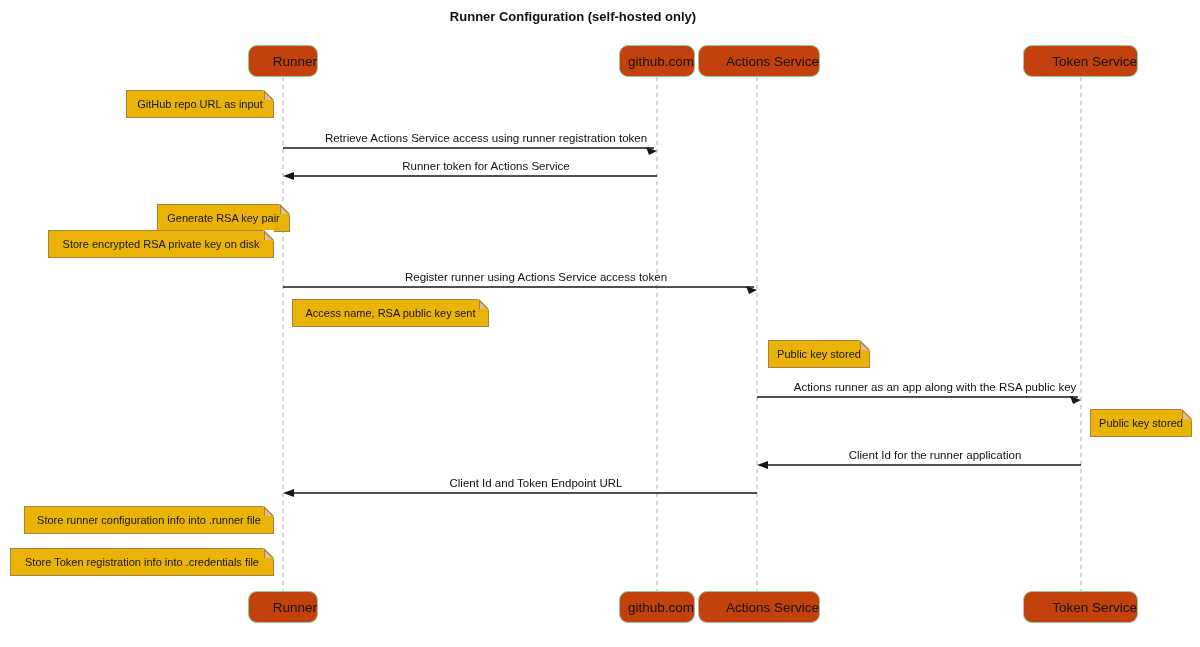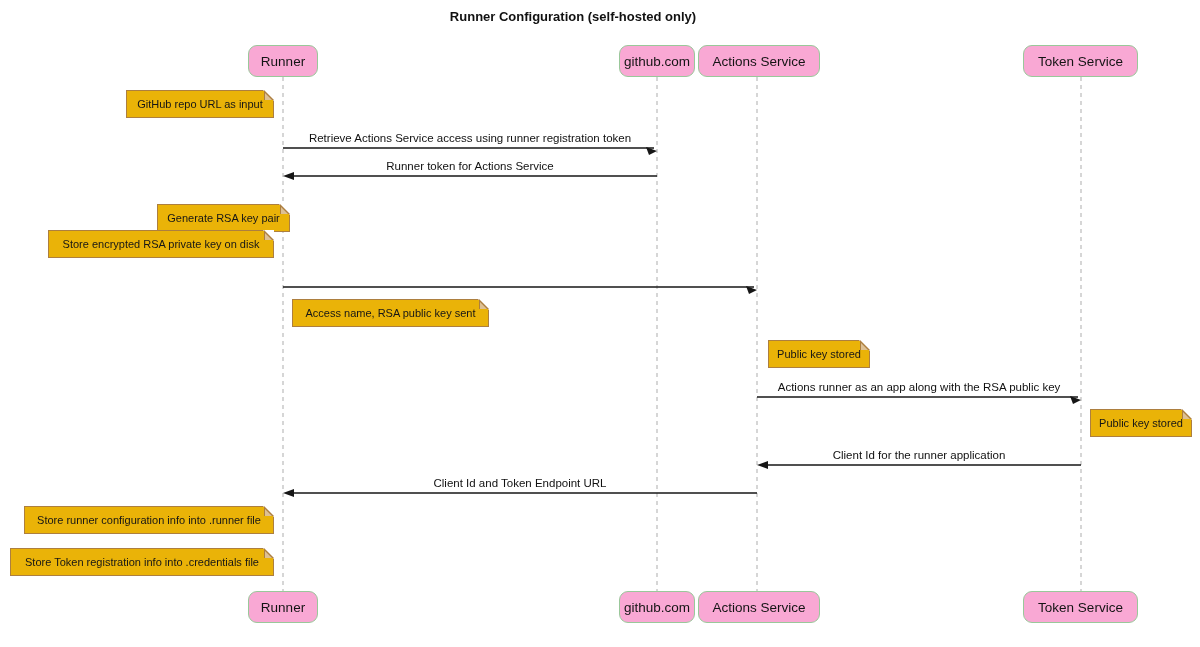--- a/index.html
+++ b/index.html
@@ -5,27 +5,27 @@
   html,body{margin:0;padding:0;background:#ffffff;}
   .canvas{
     position:relative;width:1200px;height:647px;background:#ffffff;overflow:hidden;
     font-family:"Liberation Sans", sans-serif;color:#111111;
   }
   .diagram-title{
     position:absolute;left:373px;top:9px;width:400px;text-align:center;
     font-size:13px;font-weight:bold;color:#111111;
   }
   .actor{
-    position:absolute;height:32px;line-height:32px;text-align:center;
-    background:#f9a8d4;border:1px solid #99c89a;border-radius:9px;
+    position:absolute;height:32px;line-height:32px;text-align:right;
+    background:#c2410c;border:1px solid #99c89a;border-radius:9px;
     font-size:13.5px;color:#141414;box-sizing:border-box;
   }
   .msg-label{
     position:absolute;height:14px;line-height:14px;transform:translateX(-50%);
-    white-space:nowrap;font-size:11.5px;color:#111111;text-align:right;
+    white-space:nowrap;font-size:11.5px;color:#111111;text-align:right;margin-left:16px;
   }
   .note{
     position:absolute;height:28px;line-height:26px;text-align:center;
     background:#eab308;border:1px solid #ad7f3f;box-sizing:border-box;
     font-size:11px;color:#161616;white-space:nowrap;
   }
   .note::before{ 
     content:"";position:absolute;top:-1px;right:-1px;width:0;height:0;
     border-top:11px solid #ffffff;border-left:11px solid transparent;
   }
@@ -86,20 +86,21 @@
   <div class="actor" style="left:698px;top:45px;width:122px;">Actions Service</div>
   <div class="actor" style="left:1023px;top:45px;width:115px;">Token Service</div>
 
   <div class="actor" style="left:248px;top:591px;width:70px;">Runner</div>
   <div class="actor" style="left:619px;top:591px;width:76px;">github.com</div>
   <div class="actor" style="left:698px;top:591px;width:122px;">Actions Service</div>
   <div class="actor" style="left:1023px;top:591px;width:115px;">Token Service</div>
 
   <div class="msg-label" style="left:470px;top:131px;">Retrieve Actions Service access using runner registration token</div>
   <div class="msg-label" style="left:470px;top:159px;">Runner token for Actions Service</div>
+  <div class="msg-label" style="left:520px;top:270px;">Register runner using Actions Service access token</div>
   <div class="msg-label" style="left:919px;top:380px;">Actions runner as an app along with the RSA public key</div>
   <div class="msg-label" style="left:919px;top:448px;">Client Id for the runner application</div>
   <div class="msg-label" style="left:520px;top:476px;">Client Id and Token Endpoint URL</div>
 
   <div class="note" style="left:126px;top:90px;width:148px;">
     <span class="fold"></span>
     <span>GitHub repo URL as input</span>
   </div>
   <div class="note" style="left:141px;top:204px;width:133px;margin-left:16px;">
     <span class="fold"></span>

